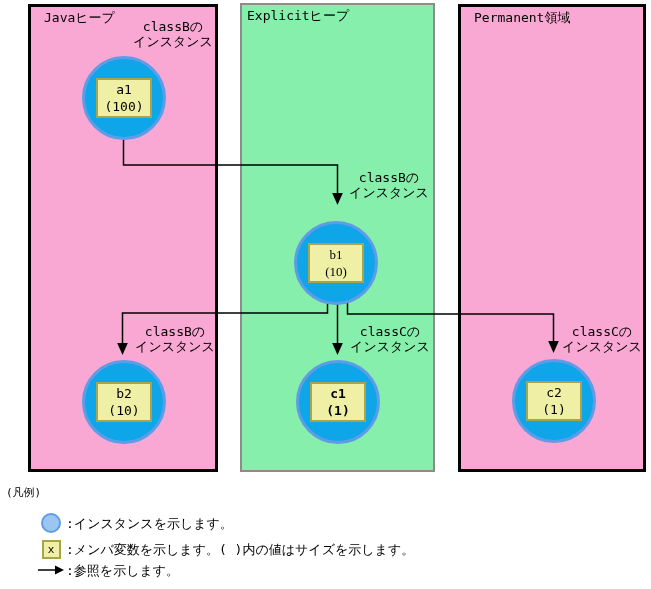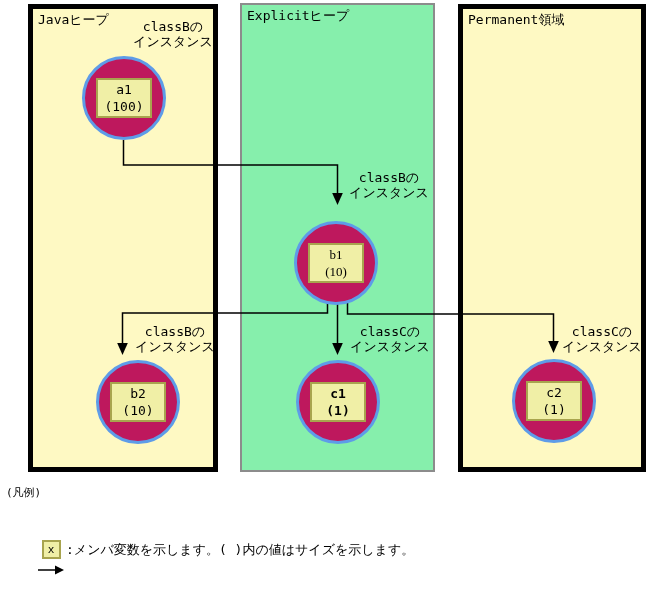--- a/index.html
+++ b/index.html
@@ -2,32 +2,32 @@
 <html><head>
 <meta charset="utf-8">
 <style>
   html,body{margin:0;padding:0;background:#ffffff;}
   .canvas{
     position:relative;width:651px;height:589px;background:#ffffff;
     font-family:"DejaVu Sans Mono","Liberation Mono",monospace;
     color:#000;overflow:hidden;
   }
   .region{position:absolute;box-sizing:border-box;}
-  .region-gray{background:#fef9c3;border:5px solid #000000;}
+  .region-gray{background:#f9a8d4;border:3px solid #000000;padding-left:8px;}
   .region-white{background:#86efac;border:2px solid #8c8c8c;}
   .region-title{
     display:inline-block;padding:2px 0 0 5px;font-size:13px;line-height:14px;
     white-space:nowrap;
   }
   .arrows{position:absolute;left:0;top:0;}
   .arrows path{fill:none;stroke:#000;stroke-width:1.5;}
   .arrows polygon{fill:#000;stroke:none;}
   .inst{
     position:absolute;width:84px;height:84px;border-radius:50%;
-    background:#be185d;border:3px solid #5e9ce8;box-sizing:border-box;
+    background:#0ea5e9;border:3px solid #5e9ce8;box-sizing:border-box;
     display:flex;align-items:center;justify-content:center;
   }
   .ibox{
     width:56px;height:40px;background:#f0efa6;border:2px solid #a8a44e;
     box-sizing:border-box;display:flex;flex-direction:column;
     align-items:center;justify-content:center;
     font-size:13px;line-height:17px;text-align:center;
   }
   .clabel{
     position:absolute;width:120px;font-size:13px;line-height:15px;
@@ -86,21 +86,21 @@
       <div>a1</div>
       <div>(100)</div>
     </div>
   </div>
   <div class="inst" style="left:294px;top:221px;font-family:Liberation Serif, serif;">
     <div class="ibox">
       <div>b1</div>
       <div>(10)</div>
     </div>
   </div>
-  <div class="inst" style="left:96px;top:360px;">
+  <div class="inst" style="left:82px;top:360px;">
     <div class="ibox">
       <div>b2</div>
       <div>(10)</div>
     </div>
   </div>
   <div class="inst" style="left:296px;top:360px;font-weight:bold;">
     <div class="ibox">
       <div>c1</div>
       <div>(1)</div>
     </div>
@@ -118,30 +118,37 @@
 インスタンス</div>
   <div class="clabel" style="left:115px;top:324px;">classBの
 インスタンス</div>
   <div class="clabel" style="left:330px;top:324px;">classCの
 インスタンス</div>
   <div class="clabel" style="left:542px;top:324px;">classCの
 インスタンス</div>
 
   <div class="legend-title">(凡例)</div>
 
+  <div class="lrow" style="top:511px;height:24px;">
+    <span class="licon-wrap">
+      <span class="licon-circle"></span>
+    </span>
+    <span class="ltext">:インスタンスを示します。</span>
+  </div>
 
   <div class="lrow" style="top:538px;height:22px;">
     <span class="licon-wrap">
       <span class="licon-box">x</span>
     </span>
     <span class="ltext">:メンバ変数を示します。( )内の値はサイズを示します。</span>
   </div>
 
   <div class="lrow" style="top:561px;height:18px;">
     <span class="licon-wrap">
       <svg width="26" height="10" viewBox="0 0 26 10">
         <line x1="0" y1="5" x2="17" y2="5" stroke="#000" stroke-width="1.5"></line>
         <polygon points="17,0.5 17,9.5 26,5" fill="#000"></polygon>
       </svg>
     </span>
+    <span class="ltext">:参照を示します。</span>
   </div>
 
 </div>
 
 </body></html>

